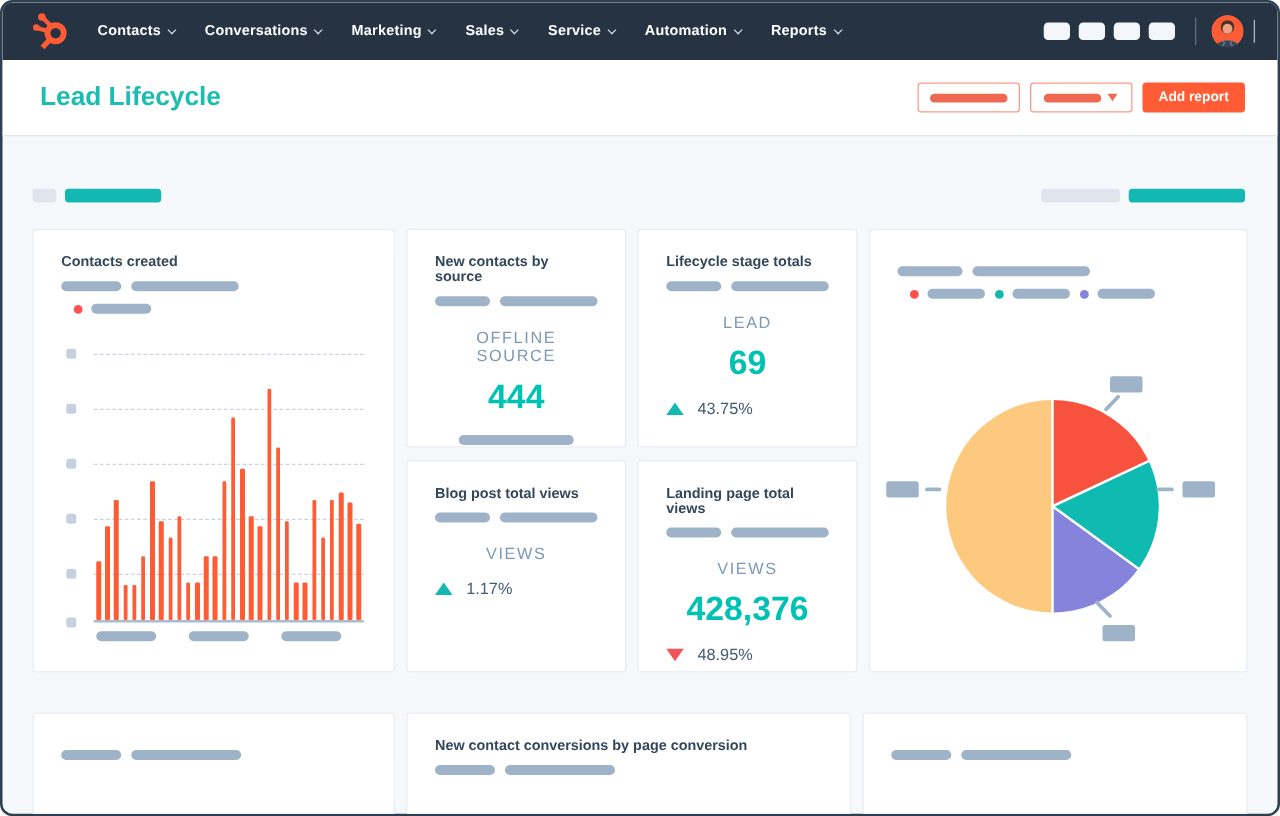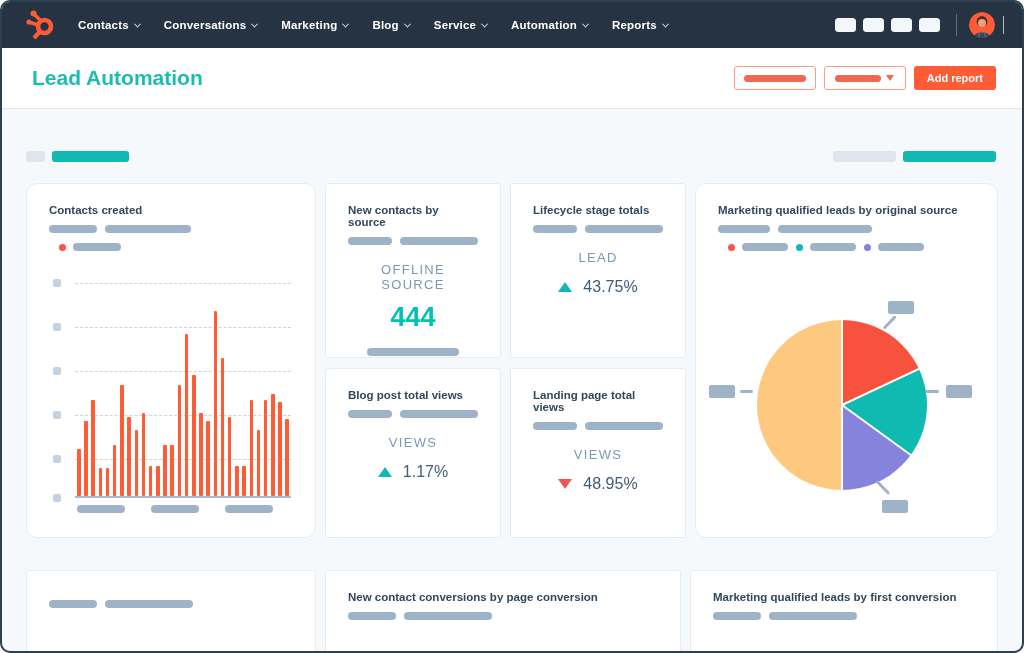--- a/index.html
+++ b/index.html
@@ -62,35 +62,35 @@
     grid-template-rows: 175px 170px; gap: 10px 9px;
   }
   .bottom-cards {
     position: absolute; top: 568px; left: 24px; width: 972px;
     display: grid; grid-template-columns: 290px 356px 1fr; gap: 9px;
   }
   .card {
     background: #ffffff; border: 1px solid #e7ecf3; border-radius: 3px;
     padding: 20px 22px; overflow: hidden; position: relative;
   }
-  .card.span2 { grid-row: 1 / 3; border-radius: 11px; }
+  .card.span2 { grid-row: 1 / 3; }
   .card.col4 { grid-column: 4; }
   .bottom-card { height: 120px; }
   .card-title { font-size: 11.5px; font-weight: 700; color: #33475b; cursor: pointer; }
   .ph { height: 8px; border-radius: 4px; background: #9fb3c8; }
   .title-bars { display: flex; gap: 8px; margin-top: 9px; }
   .legend-row { display: flex; gap: 8px; margin-top: 10px; align-items: center; padding-left: 10px; }
   .legend-item { display: flex; gap: 7px; align-items: center; }
   .dot { width: 7px; height: 7px; border-radius: 50%; }
 
   
   .stat-label { margin-top: 17px; text-align: center; color: #7c98b6; font-size: 13px; letter-spacing: 1.3px; }
   .stat-value { margin-top: 10px; text-align: center; color: #00c2b2; font-size: 27px; font-weight: 700; }
   .stat-bar { margin: 15px auto 0; width: 92px; }
-  .delta { margin-top: 13px; display: flex; justify-content: center; align-items: center; gap: 11px; font-size: 16px; color: #425b76; }
+  .delta { margin-top: 13px; display: flex; justify-content: flex-start; align-items: center; gap: 11px; font-size: 13px; color: #425b76; }
   .tri-up { width: 0; height: 0; border-left: 7px solid transparent; border-right: 7px solid transparent; border-bottom: 10px solid #14b8b2; }
   .tri-down { width: 0; height: 0; border-left: 7px solid transparent; border-right: 7px solid transparent; border-top: 10px solid #f2545b; }
 
   
   .chart-wrap { display: flex; margin-top: 32px; }
   .yaxis { width: 26px; position: relative; height: 215px; }
   .ysq { position: absolute; left: 4px; width: 8px; height: 8px; border-radius: 2px; background: #c5d1df; margin-top: -4px; }
   .plot { flex: 1; position: relative; height: 215px; margin-right: 2px; }
   .gridline { position: absolute; left: 0; right: 0; border-top: 1px dashed #c9d4e1; }
   .baseline { position: absolute; bottom: 0; left: 0; right: 0; height: 2px; background: #a9bcce; }
@@ -131,21 +131,21 @@
         </div>
       <div class="nav-item">
           <span>Conversations</span>
           <span class="chev"></span>
         </div>
       <div class="nav-item">
           <span>Marketing</span>
           <span class="chev"></span>
         </div>
       <div class="nav-item">
-          <span>Blog</span>
+          <span>Sales</span>
           <span class="chev"></span>
         </div>
       <div class="nav-item">
           <span>Service</span>
           <span class="chev"></span>
         </div>
       <div class="nav-item">
           <span>Automation</span>
           <span class="chev"></span>
         </div>
@@ -167,21 +167,21 @@
           <circle cx="13" cy="11" r="4" fill="#e8a183"></circle>
           <path d="M3.5 26c1-7.5 18-7.5 19 0z" fill="#33475b"></path>
           <path d="M9 20l1.6 2.4L9 25M17 20l-1.6 2.4L17 25" stroke="#6a7f95" stroke-width="1" fill="none"></path>
         </svg>
       </div>
       <div class="avatar-chev"><span class="chev"></span></div>
     </div>
   </div>
 
   <div class="header">
-    <div class="page-title">Lead Automation</div>
+    <div class="page-title">Lead Lifecycle</div>
     <div class="header-actions">
       <div class="btn-outline">
         <div class="btn-bar" style="width:62px"></div>
       </div>
       <div class="btn-outline">
         <div class="btn-bar" style="width:46px"></div>
         <div class="btn-caret"></div>
       </div>
       <button class="btn-primary">Add report</button>
     </div>
@@ -280,28 +280,28 @@
       <div class="ph stat-bar"></div>
     </div>
 
     <div class="card">
       <div class="card-title">Lifecycle stage totals</div>
       <div class="title-bars">
         <div class="ph" style="width:44px"></div>
         <div class="ph" style="width:78px"></div>
       </div>
       <div class="stat-label">LEAD</div>
+      <div class="stat-value">69</div>
       <div class="delta">
         <span class="tri-up"></span>
         <span>43.75%</span>
       </div>
     </div>
 
     <div class="card span2 col4">
-      <div class="card-title">Marketing qualified leads by original source</div>
       <div class="title-bars">
         <div class="ph" style="width:52px"></div>
         <div class="ph" style="width:94px"></div>
       </div>
       <div class="legend-row">
         <div class="legend-item">
           <span class="dot" style="background:#fb524f"></span>
           <div class="ph" style="width:46px"></div>
         </div>
         <div class="legend-item">
@@ -342,20 +342,21 @@
       </div>
     </div>
 
     <div class="card" style="grid-column:3;grid-row:2">
       <div class="card-title">Landing page total views</div>
       <div class="title-bars">
         <div class="ph" style="width:44px"></div>
         <div class="ph" style="width:78px"></div>
       </div>
       <div class="stat-label">VIEWS</div>
+      <div class="stat-value">428,376</div>
       <div class="delta">
         <span class="tri-down"></span>
         <span>48.95%</span>
       </div>
     </div>
   </div>
 
   <div class="bottom-cards">
     <div class="card bottom-card">
       <div class="title-bars">
@@ -364,21 +365,20 @@
       </div>
     </div>
     <div class="card bottom-card">
       <div class="card-title">New contact conversions by page conversion</div>
       <div class="title-bars">
         <div class="ph" style="width:48px"></div>
         <div class="ph" style="width:88px"></div>
       </div>
     </div>
     <div class="card bottom-card">
-      <div class="card-title">Marketing qualified leads by first conversion</div>
       <div class="title-bars">
         <div class="ph" style="width:48px"></div>
         <div class="ph" style="width:88px"></div>
       </div>
     </div>
   </div>
 
 </div>
 
 </body></html>

